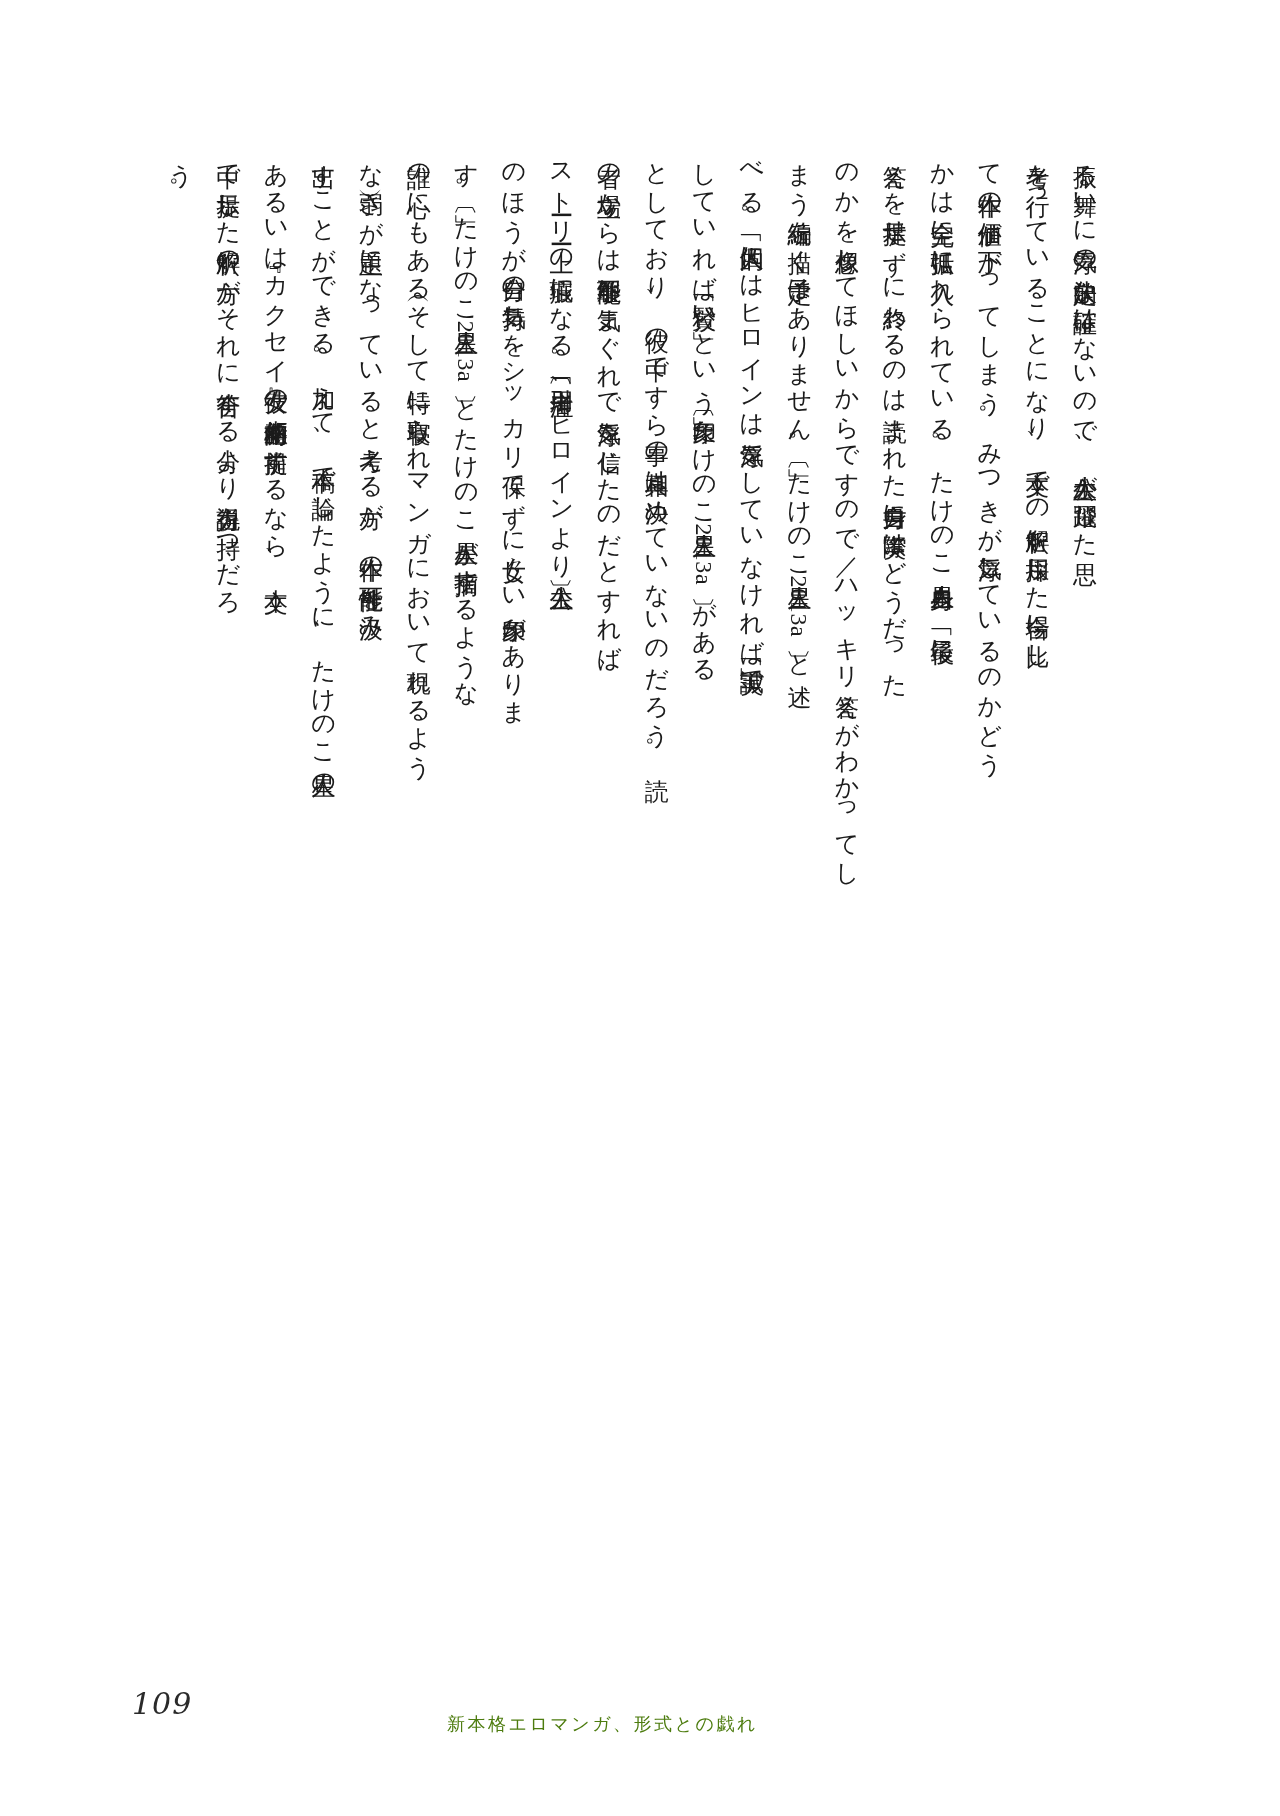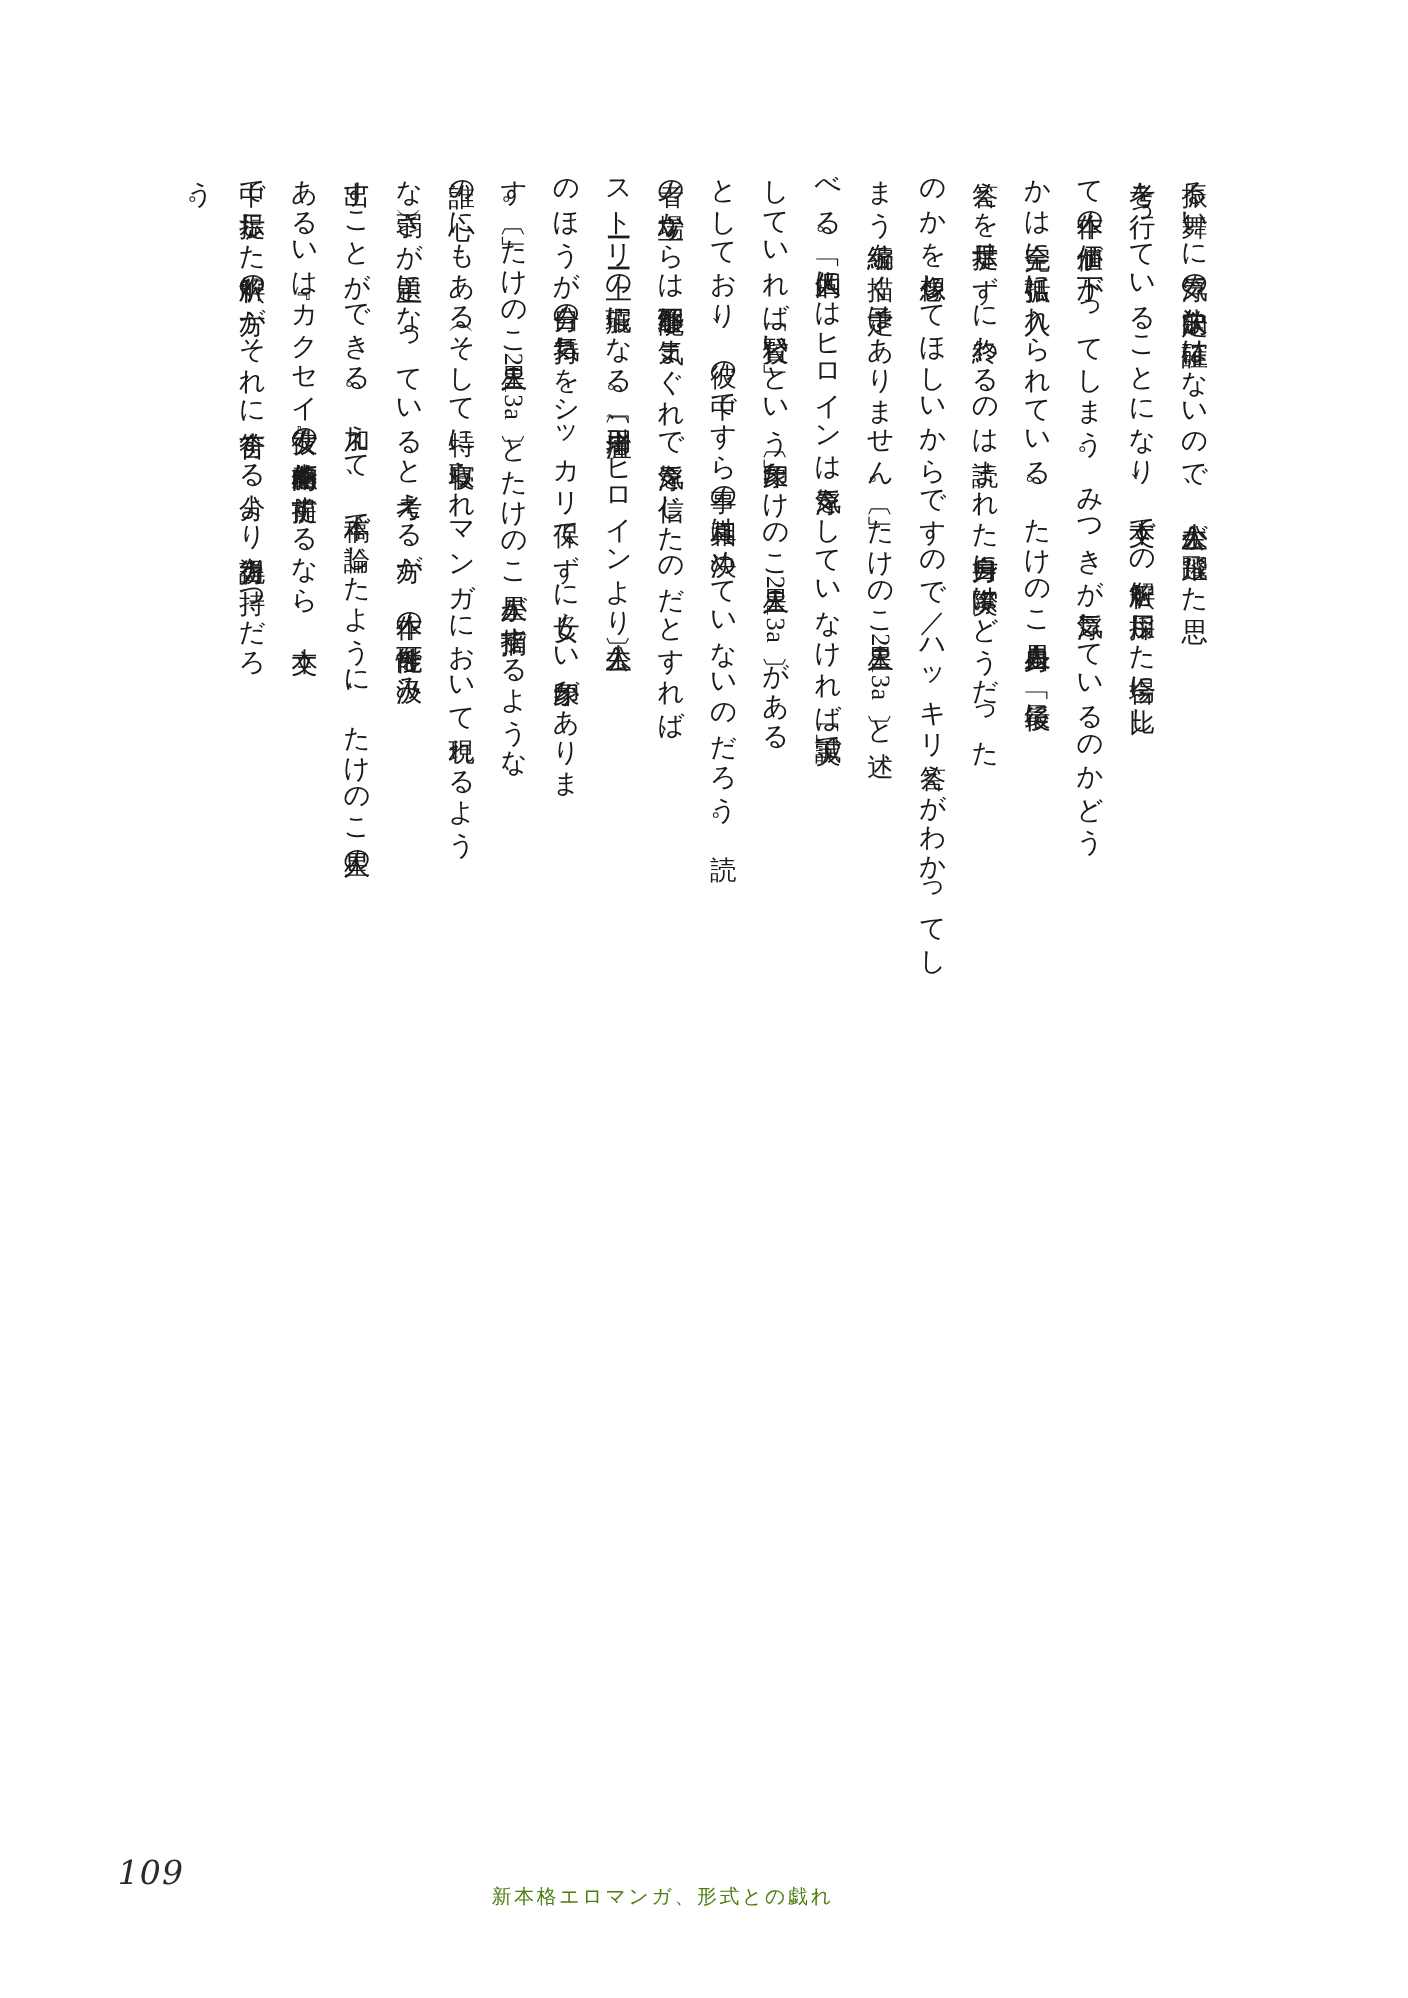--- a/index.html
+++ b/index.html
@@ -27,21 +27,21 @@
     letter-spacing: 0.6px;
     color: #1b1b1b;
   }
   .text-line {
     margin: 0;
     padding: 0;
     white-space: nowrap;
   }
   .page-number {
     position: absolute;
-    left: 107px;
+    left: 132px;
     top: 1686px;
     font-family: "DejaVu Serif", serif;
     font-style: italic;
     font-size: 30px;
     letter-spacing: 1px;
     color: #2a2a2a;
   }
   .running-title {
     position: absolute;
     left: 447px;

